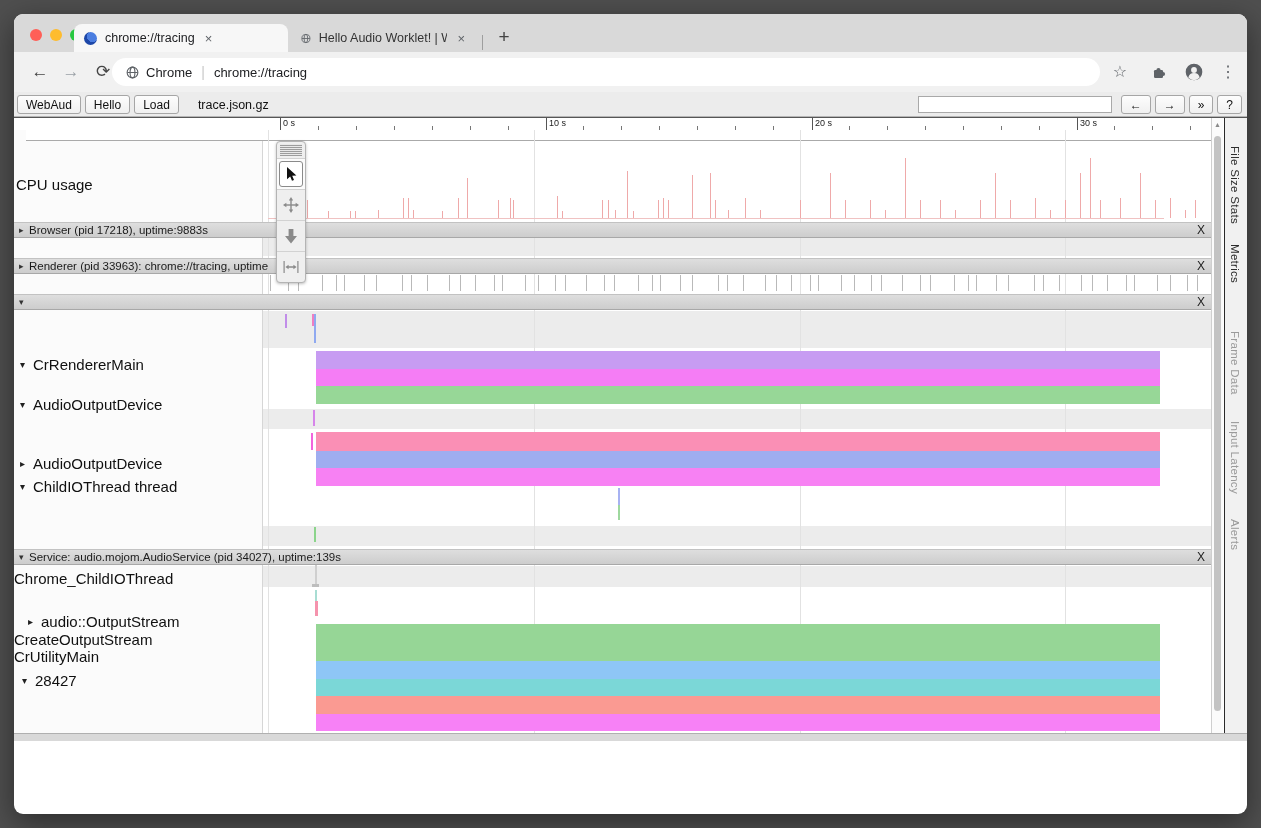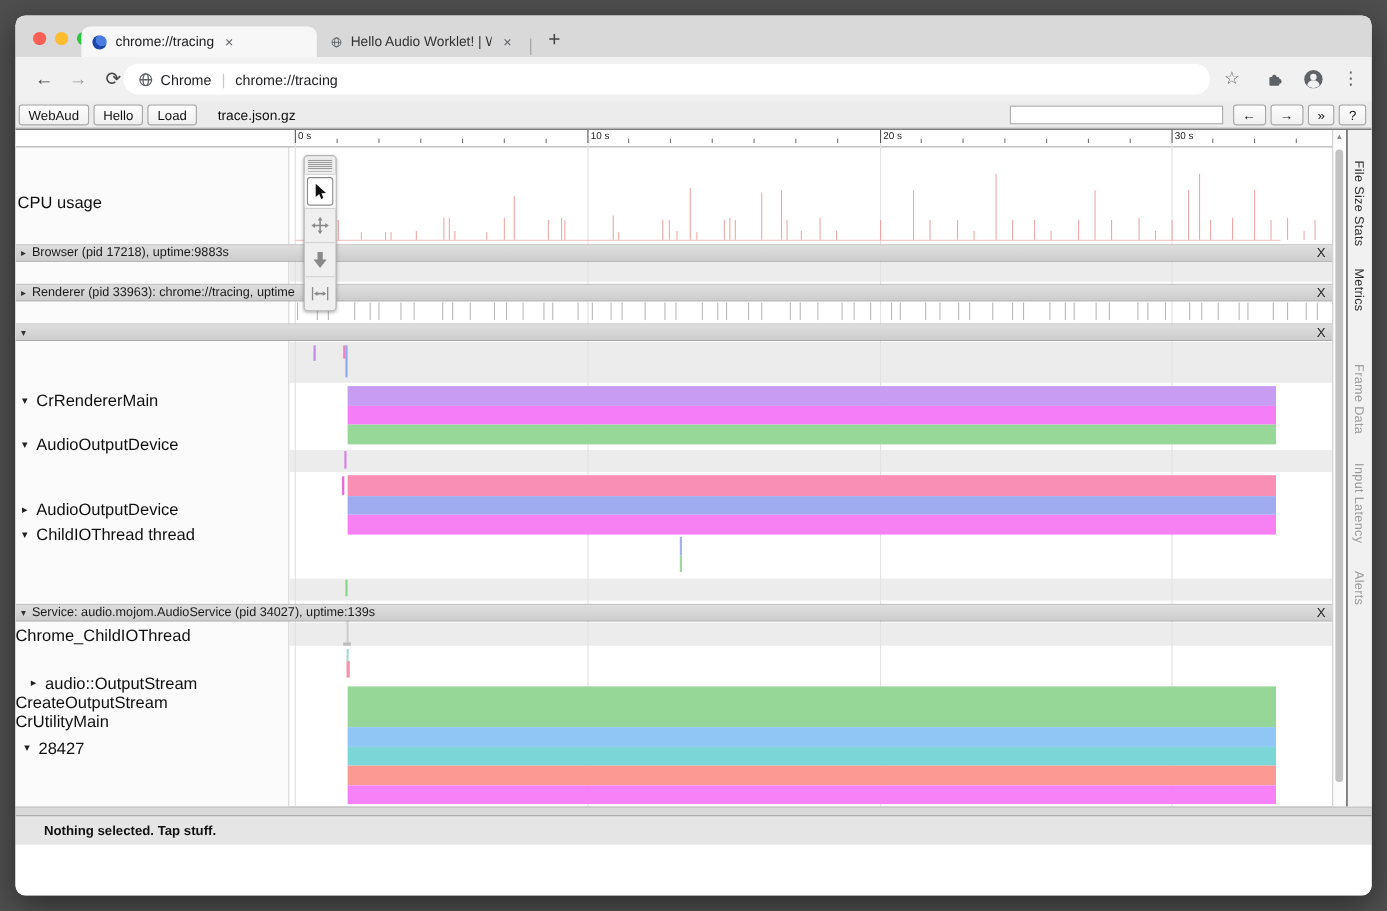--- a/index.html
+++ b/index.html
@@ -31,21 +31,21 @@
   
   .trtoolbar { position:relative; height:25px; background:#ececec; border-bottom:1px solid #b5b5b5; font-size:12px; }
   .tgroup { position:absolute; top:3px; display:flex; gap:5px; align-items:center; }
   .tbtn { background:linear-gradient(#fdfdfd,#f0f0f0); border:1px solid #a6a6a6; border-radius:3px; height:19px; padding:0 8px; font-size:12px; color:#111; display:flex; align-items:center; font-family:"Liberation Sans",sans-serif; }
   .fname { font-size:12.5px; color:#111; margin-left:10px; }
   .tsearch { width:194px; height:17px; border:1px solid #a9a9a9; background:#fff; font-size:11px; padding:0 4px; }
 
   
   .trace-view { position:relative; width:1233px; height:616px; background:#fff; border-top:1px solid #565656; overflow:hidden; }
   .leftpanel { position:absolute; left:0; top:12px; width:249px; height:604px; background:#fbfbfb; border-right:1px solid #d6d6d6; }
-  .ruler { position:absolute; left:0; top:0; width:1197px; height:16px; background:#fff; border-bottom:1px solid #aaa; }
+  .ruler { position:absolute; left:12px; top:0; width:1197px; height:23px; background:#fff; border-bottom:1px solid #aaa; }
   .band { position:absolute; left:249px; width:948px; background:#ececec; }
   .gridline { position:absolute; width:1px; top:12px; height:604px; background:#e2e2e2; }
   .hdr { position:absolute; left:0; width:1197px; height:16px; background:linear-gradient(#dedede,#cdcdcd); border-top:1px solid #c2c2c2; border-bottom:1px solid #a8a8a8; font-size:11.5px; color:#1a1a1a; display:flex; align-items:center; }
   .hdr .arr { width:10px; margin-left:5px; font-size:9px; color:#333; }
   .hdr .hx { position:absolute; right:6px; font-size:12px; color:#222; }
   .tlabel { position:absolute; font-size:15px; color:#101010; white-space:nowrap; display:flex; align-items:center; height:16px;margin-top:44px; }
   .tlabel .arr { font-size:10px; color:#222; width:13px; display:inline-block; }
   .rbar { position:absolute; }
   .spike { position:absolute; width:1px; background:#efa9a9; }
   .ptick { position:absolute; width:1px; }
@@ -438,18 +438,15 @@
       <div class="tlabel" style="left: 0px; top: 486px;">
         <span>CrUtilityMain</span>
       </div>
       <div class="tlabel" style="left: 8px; top: 510px;">
         <span class="arr">▾</span>
         <span>28427</span>
       </div>
     </div>
 
   <div class="hstrip"></div>
-  <div class="analysis-bar">
-    <span>Nothing selected. Tap stuff.</span>
-  </div>
   <div class="analysis-body"></div>
 
 </div>
 
 </body></html>

